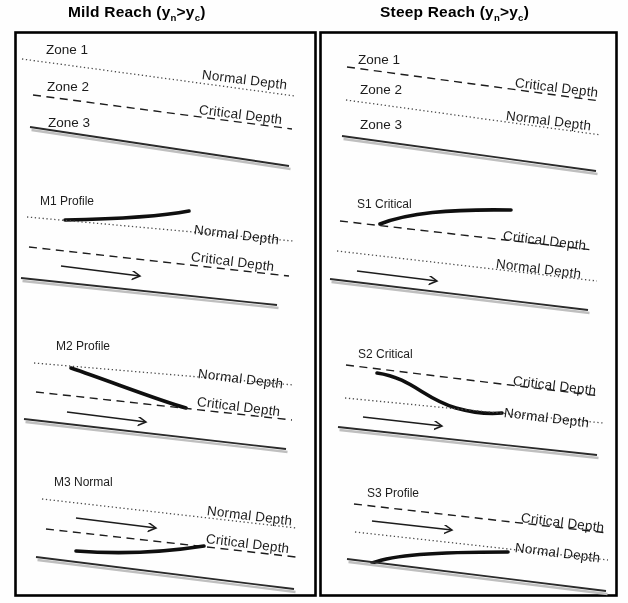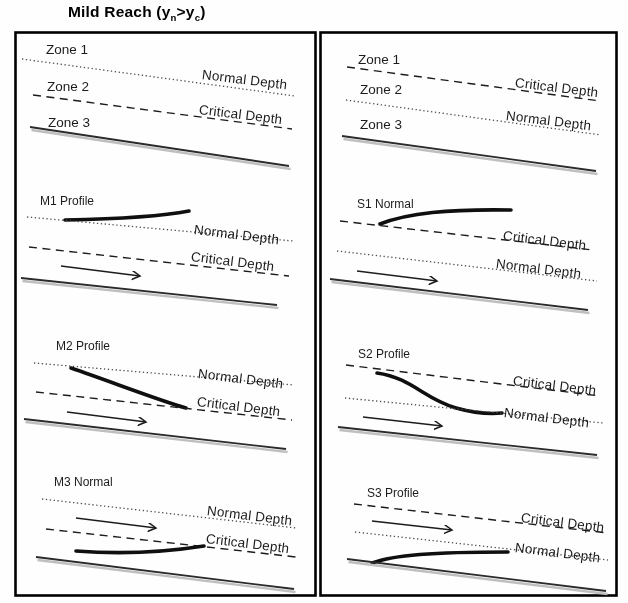--- a/index.html
+++ b/index.html
@@ -14,20 +14,21 @@
   .zone-label{font-size:13.5px;}
   .profile-label{font-size:12px;}
   .depth-label{font-size:13.5px;transform:rotate(7deg);transform-origin:0 0;letter-spacing:.2px;}
 </style>
 </head>
 <body>
 
 <div class="stage">
 
   <div class="lbl title" style="left:68px;top:3px"><span>Mild Reach (y</span><sub>n</sub><span>&gt;y</span><sub>c</sub><span>)</span></div>
+  <div class="lbl title" style="left:380px;top:3px"><span>Steep Reach (y</span><sub>n</sub><span>&gt;y</span><sub>c</sub><span>)</span></div>
 
   <svg width="628" height="603" viewBox="0 0 628 603">
     <defs>
       <marker id="ah" markerWidth="12" markerHeight="12" refX="8" refY="4.5" orient="auto" markerUnits="userSpaceOnUse">
         <path d="M0,0 L8,4.5 L0,9" fill="none" stroke="#1c1c1c" stroke-width="1.5"></path>
       </marker>
     </defs>
 
     <rect x="15.5" y="32.5" width="300" height="563" fill="none" stroke="#000" stroke-width="2.6"></rect>
     <rect x="320.5" y="32.5" width="296" height="563" fill="none" stroke="#000" stroke-width="2.6"></rect>
@@ -102,25 +103,25 @@
   <div class="lbl profile-label" style="left:54px;top:475px">M3 Normal</div>
   <div class="lbl depth-label" style="left:208px;top:503px">Normal Depth</div>
   <div class="lbl depth-label" style="left:207px;top:531px">Critical Depth</div>
 
   <div class="lbl zone-label" style="left:358px;top:52px">Zone 1</div>
   <div class="lbl zone-label" style="left:360px;top:82px">Zone 2</div>
   <div class="lbl zone-label" style="left:360px;top:117px">Zone 3</div>
   <div class="lbl depth-label" style="left:516px;top:75px">Critical Depth</div>
   <div class="lbl depth-label" style="left:507px;top:108px">Normal Depth</div>
 
-  <div class="lbl profile-label" style="left:357px;top:197px">S1 Normal</div>
+  <div class="lbl profile-label" style="left:357px;top:197px">S1 Critical</div>
   <div class="lbl depth-label" style="left:504px;top:228px">Critical Depth</div>
   <div class="lbl depth-label" style="left:497px;top:256px">Normal Depth</div>
 
-  <div class="lbl profile-label" style="left:358px;top:347px">S2 Profile</div>
+  <div class="lbl profile-label" style="left:358px;top:347px">S2 Critical</div>
   <div class="lbl depth-label" style="left:514px;top:373px">Critical Depth</div>
   <div class="lbl depth-label" style="left:505px;top:405px">Normal Depth</div>
 
   <div class="lbl profile-label" style="left:367px;top:486px">S3 Profile</div>
   <div class="lbl depth-label" style="left:522px;top:510px">Critical Depth</div>
   <div class="lbl depth-label" style="left:516px;top:540px">Normal Depth</div>
 
 </div>
 
 </body></html>

